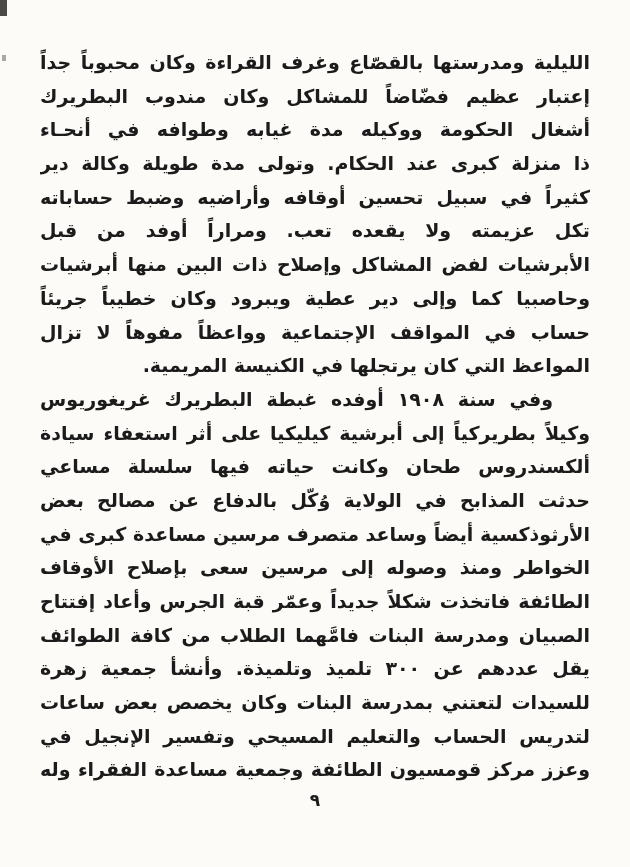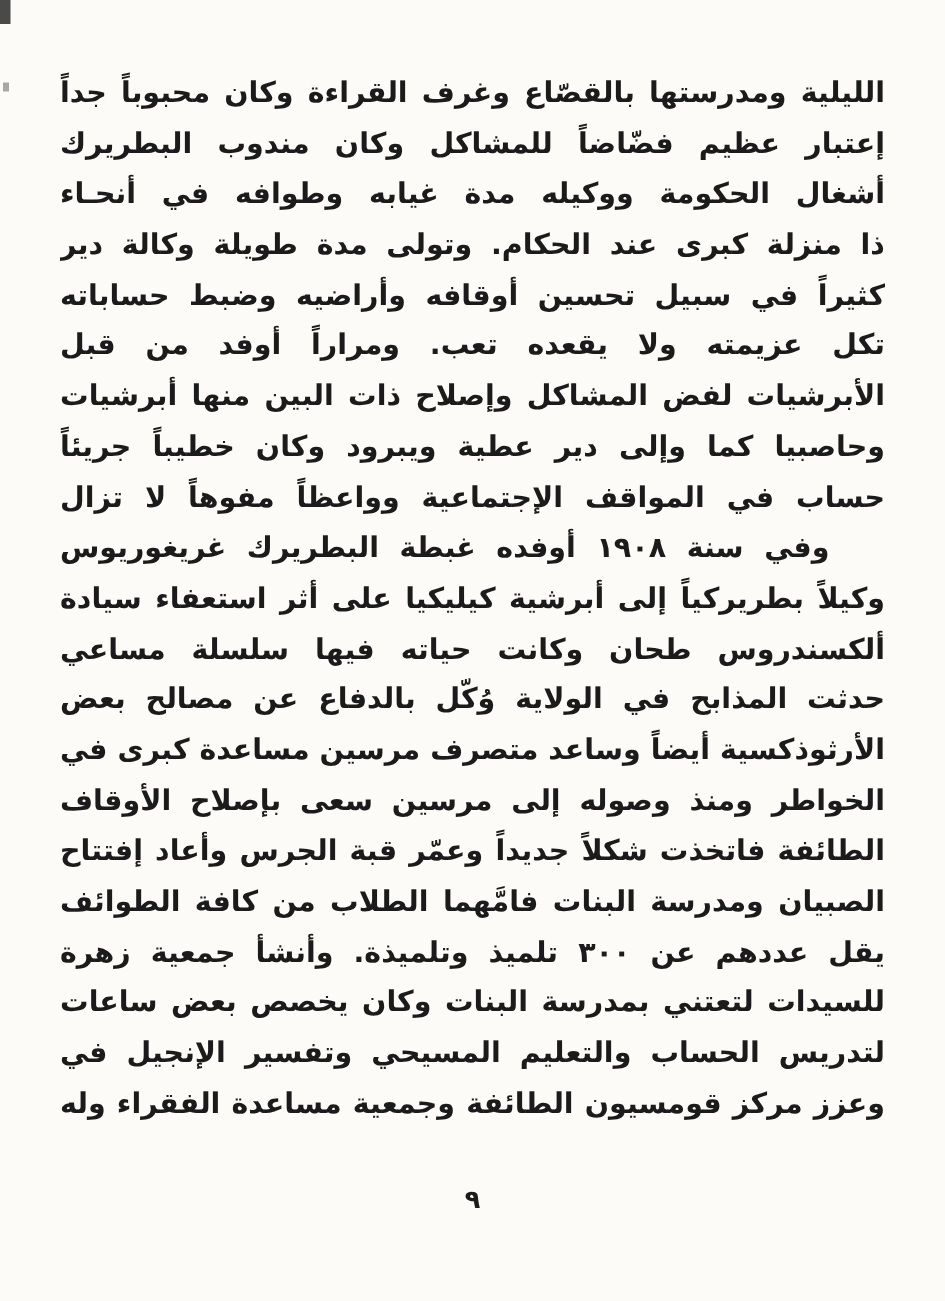--- a/index.html
+++ b/index.html
@@ -87,20 +87,21 @@
   <div class="text-block">
       <div class="line justify">الليلية ومدرستها بالقصّاع وغرف القراءة وكان محبوباً جداً حائزاً على</div>
       <div class="line justify">إعتبار عظيم فضّاضاً للمشاكل وكان مندوب البطريرك ملاتيوس في</div>
       <div class="line justify">أشغال الحكومة ووكيله مدة غيابه وطوافه في أنحـاء الكرسي، جسوراً</div>
       <div class="line justify">ذا منزلة كبرى عند الحكام. وتولى مدة طويلة وكالة دير صيدنايا وتعب</div>
       <div class="line justify">كثيراً في سبيل تحسين أوقافه وأراضيه وضبط حساباته بنفسه، لا</div>
       <div class="line justify">تكل عزيمته ولا يقعده تعب. ومراراً أوفد من قبل البطريركية إلى بعض</div>
       <div class="line justify">الأبرشيات لفض المشاكل وإصلاح ذات البين منها أبرشيات حلب</div>
       <div class="line justify">وحاصبيا كما وإلى دير عطية ويبرود وكان خطيباً جريئاً يحسب له</div>
       <div class="line justify">حساب في المواقف الإجتماعية وواعظاً مفوهاً لا تزال الطائفة تذكر</div>
+      <div class="line no-justify">المواعظ التي كان يرتجلها في الكنيسة المريمية.</div>
       <div class="line justify indent">وفي سنة ١٩٠٨ أوفده غبطة البطريرك غريغوريوس الرابع</div>
       <div class="line justify">وكيلاً بطريركياً إلى أبرشية كيليكيا على أثر استعفاء سيادة المطران</div>
       <div class="line justify">ألكسندروس طحان وكانت حياته فيها سلسلة مساعي وجهاد. ولما</div>
       <div class="line justify">حدثت المذابح في الولاية وُكّل بالدفاع عن مصالح بعض الطوائف غير</div>
       <div class="line justify">الأرثوذكسية أيضاً وساعد متصرف مرسين مساعدة كبرى في تهدئة</div>
       <div class="line justify">الخواطر ومنذ وصوله إلى مرسين سعى بإصلاح الأوقاف وكنيسة</div>
       <div class="line justify">الطائفة فاتخذت شكلاً جديداً وعمّر قبة الجرس وأعاد إفتتاح مدرسة</div>
       <div class="line justify">الصبيان ومدرسة البنات فامَّهما الطلاب من كافة الطوائف وكان لا</div>
       <div class="line justify">يقل عددهم عن ٣٠٠ تلميذ وتلميذة. وأنشأ جمعية زهرة العفاف</div>
       <div class="line justify">للسيدات لتعتني بمدرسة البنات وكان يخصص بعض ساعات من وقته</div>

